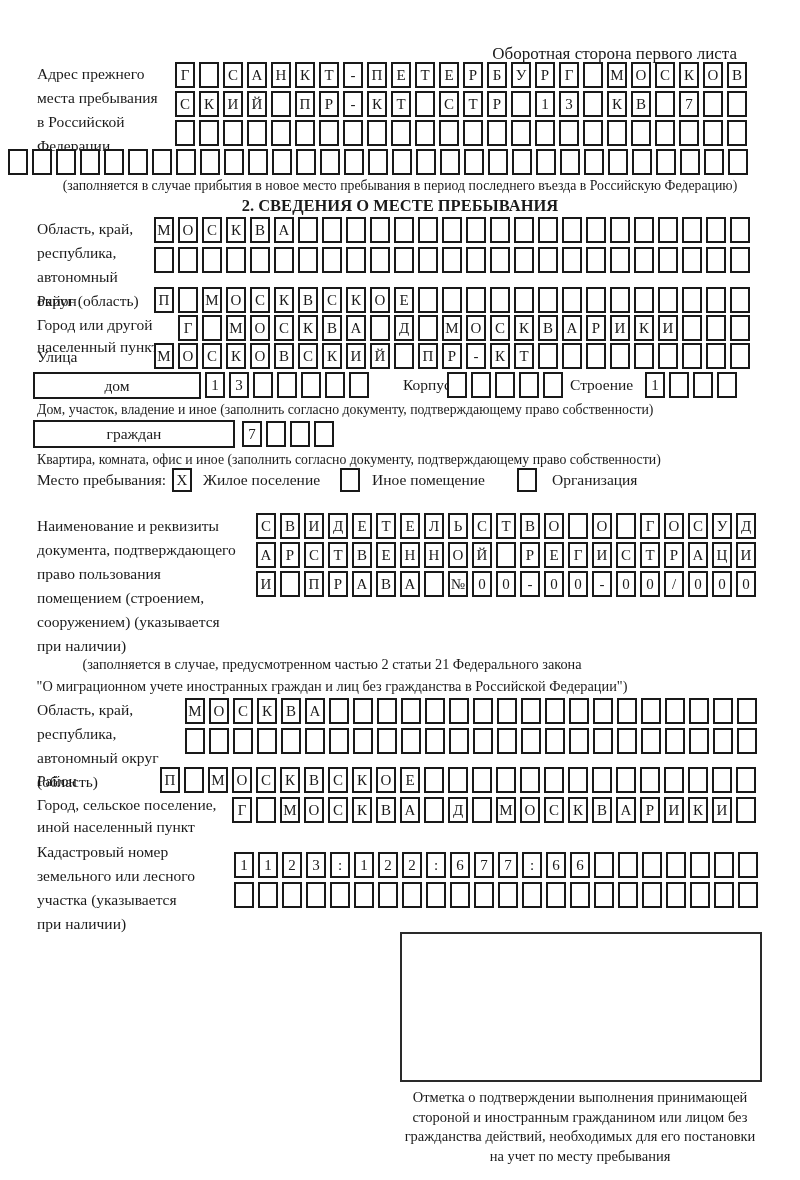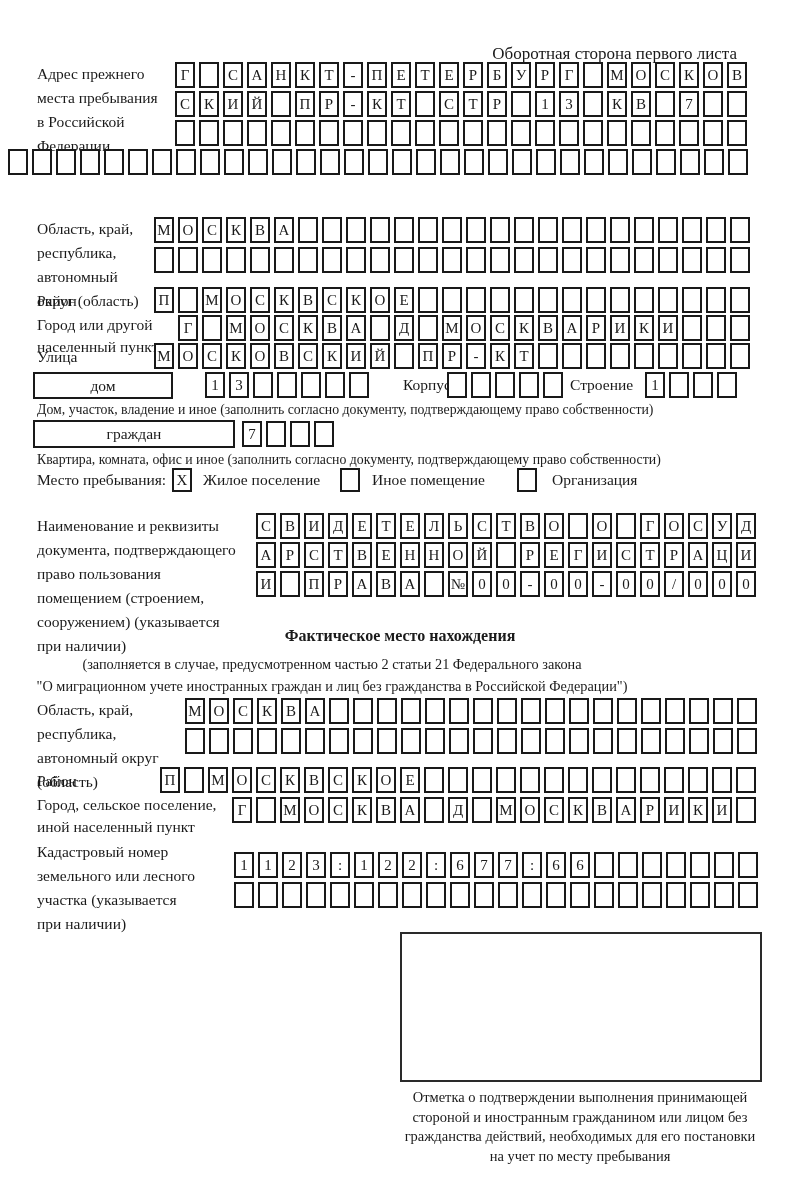--- a/index.html
+++ b/index.html
@@ -148,21 +148,23 @@
       <div class="cell"></div>
       <div class="cell"></div>
       <div class="cell"></div>
       <div class="cell"></div>
       <div class="cell"></div>
       <div class="cell"></div>
       <div class="cell"></div>
       <div class="cell"></div>
       <div class="cell"></div>
     </div>
-
+  <div class="caption center" style="left:0;top:178px;width:800px">(заполняется в случае прибытия в новое место пребывания в период последнего въезда в Российскую Федерацию)</div>
+
+  <div class="h-bold" style="top:196px">2. СВЕДЕНИЯ О МЕСТЕ ПРЕБЫВАНИЯ</div>
 
   <div class="lbl" style="left:37px;top:217px;width:118px">Область, край,
 республика,
 автономный
 округ (область)</div>
   <div class="cells" style="left:154px;top:217px">
       <div class="cell">М</div>
       <div class="cell">О</div>
       <div class="cell">С</div>
       <div class="cell">К</div>
@@ -296,21 +298,21 @@
       <div class="cell"></div>
       <div class="cell"></div>
       <div class="cell"></div>
       <div class="cell"></div>
       <div class="cell"></div>
       <div class="cell"></div>
       <div class="cell"></div>
       <div class="cell"></div>
     </div>
 
-  <div class="bigbox" style="left:33px;top:372px;width:140px;height:27px">
+  <div class="bigbox" style="left:33px;top:372px;width:168px;height:27px">
     <span>дом</span>
   </div>
   <div class="cells" style="left:205px;top:372px">
       <div class="cell">1</div>
       <div class="cell">3</div>
       <div class="cell"></div>
       <div class="cell"></div>
       <div class="cell"></div>
       <div class="cell"></div>
       <div class="cell"></div>
@@ -420,21 +422,20 @@
       <div class="cell">0</div>
       <div class="cell">-</div>
       <div class="cell">0</div>
       <div class="cell">0</div>
       <div class="cell">/</div>
       <div class="cell">0</div>
       <div class="cell">0</div>
       <div class="cell">0</div>
     </div>
 
-  <div class="h-bold" style="top:627px;font-size:16px">Фактическое место нахождения</div>
   <div class="caption2" style="top:653px">(заполняется в случае, предусмотренном частью 2 статьи 21 Федерального закона
 "О миграционном учете иностранных граждан и лиц без гражданства в Российской Федерации")</div>
 
   <div class="lbl" style="left:37px;top:698px;width:145px">Область, край,
 республика,
 автономный округ
 (область)</div>
   <div class="cells" style="left:185px;top:698px">
       <div class="cell">М</div>
       <div class="cell">О</div>

